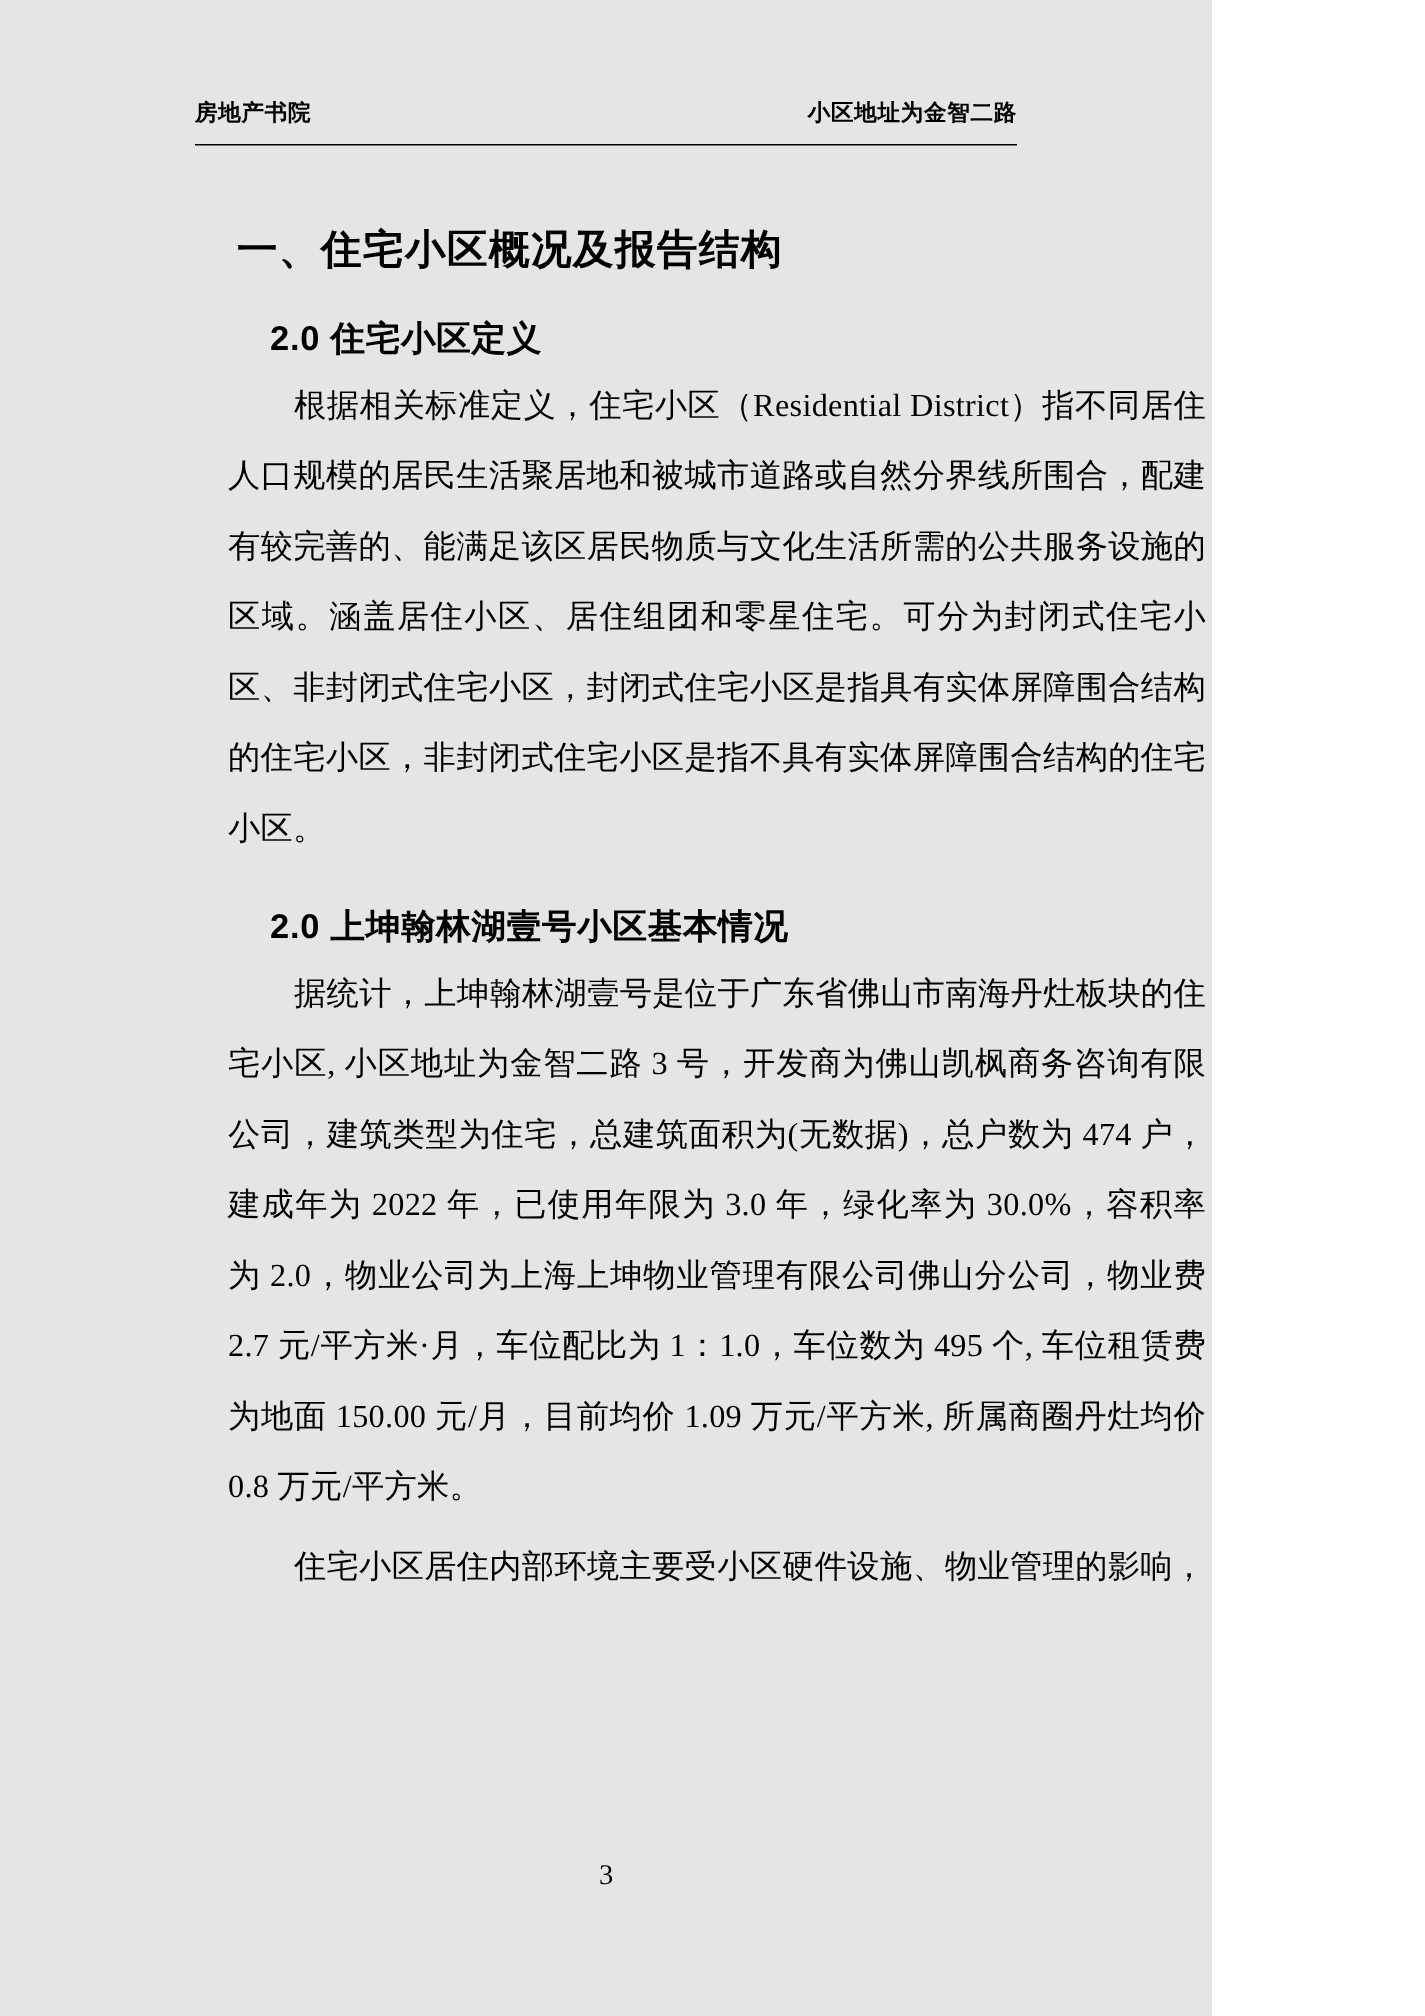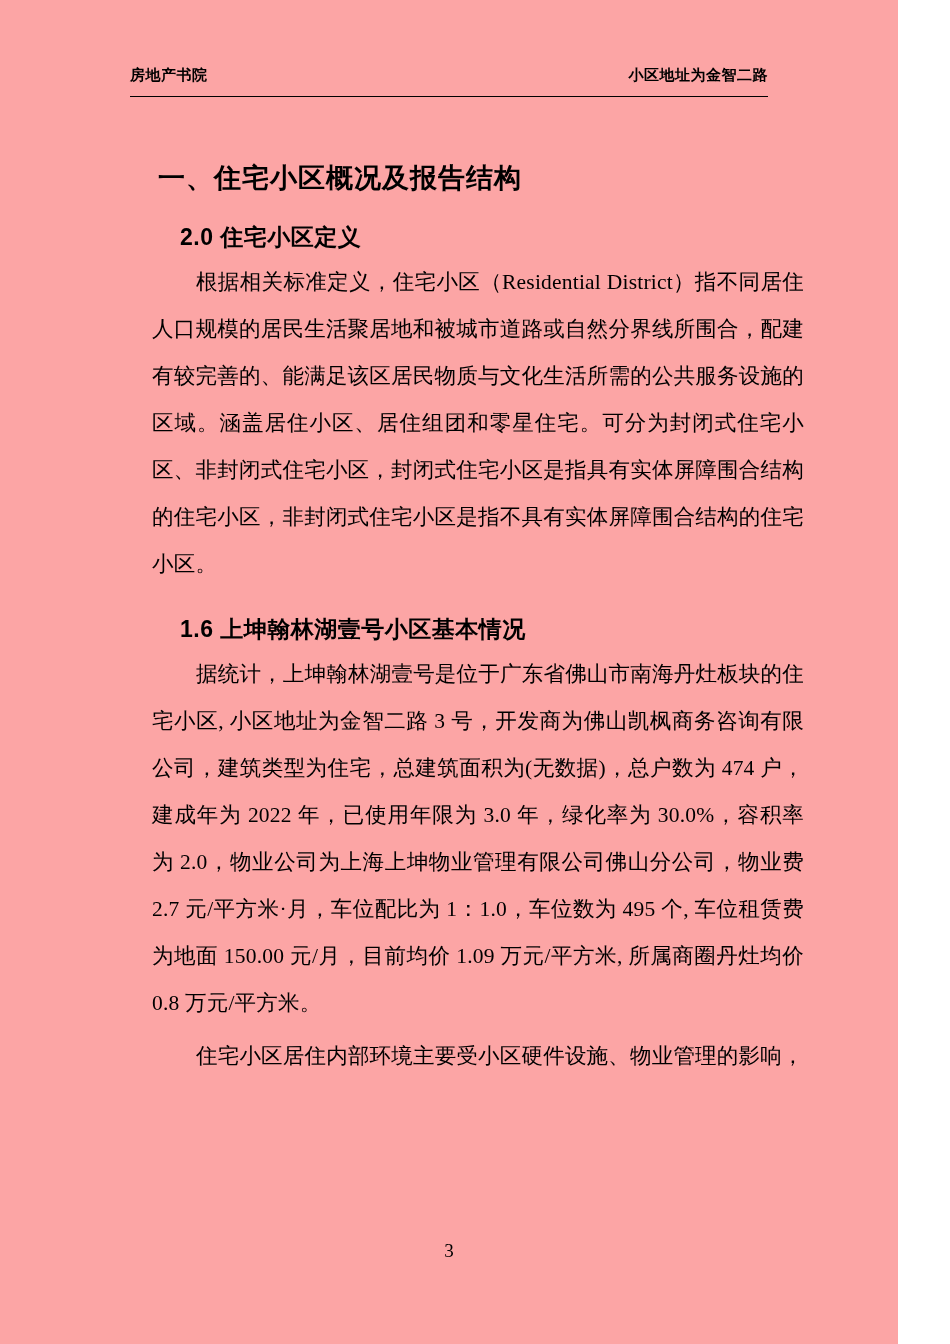--- a/index.html
+++ b/index.html
@@ -2,23 +2,23 @@
 <html><head>
 <meta charset="utf-8">
 <style>
   html, body {
     margin: 0;
     padding: 0;
     background: #ffffff;
   }
   .page {
     position: relative;
-    width: 898px;
+    width: 808px;
     height: 1344px;
-    background: #fca5a5;
+    background: #e5e5e5;
     box-sizing: border-box;
     font-family: "Liberation Serif", "DejaVu Serif", serif;
     color: #000000;
     overflow: hidden;
   }
   .header {
     position: absolute;
     top: 66px;
     left: 130px;
     right: 130px;
@@ -34,21 +34,21 @@
   .header-rule {
     position: absolute;
     top: 96px;
     left: 130px;
     right: 130px;
     height: 1px;
     background: #000;
   }
   .content {
     position: absolute;
-    top: 142px;
+    top: 130px;
     left: 152px;
     width: 668px;
   }
   h1.sec-title {
     font-family: "Liberation Sans", sans-serif;
     font-size: 27px;
     font-weight: bold;
     margin: 18px 0 6px 0;
     letter-spacing: 1px;
     text-indent: 6px;
@@ -91,21 +91,21 @@
   </div>
   <div class="header-rule"></div>
 
   <div class="content">
 
     <h1 class="sec-title">一、住宅小区概况及报告结构</h1>
 
     <h2 class="sub-title">2.0  住宅小区定义</h2>
     <p class="body-text">根据相关标准定义，住宅小区（Residential District）指不同居住人口规模的居民生活聚居地和被城市道路或自然分界线所围合，配建有较完善的、能满足该区居民物质与文化生活所需的公共服务设施的区域。涵盖居住小区、居住组团和零星住宅。可分为封闭式住宅小区、非封闭式住宅小区，封闭式住宅小区是指具有实体屏障围合结构的住宅小区，非封闭式住宅小区是指不具有实体屏障围合结构的住宅小区。</p>
 
-    <h2 class="sub-title">1.6  上坤翰林湖壹号小区基本情况</h2>
+    <h2 class="sub-title">2.0  上坤翰林湖壹号小区基本情况</h2>
     <p class="body-text">据统计，上坤翰林湖壹号是位于广东省佛山市南海丹灶板块的住宅小区, 小区地址为金智二路 3 号，开发商为佛山凯枫商务咨询有限公司，建筑类型为住宅，总建筑面积为(无数据)，总户数为 474 户，建成年为 2022 年，已使用年限为 3.0 年，绿化率为 30.0%，容积率为 2.0，物业公司为上海上坤物业管理有限公司佛山分公司，物业费 2.7 元/平方米·月，车位配比为 1：1.0，车位数为 495 个, 车位租赁费为地面 150.00 元/月，目前均价 1.09 万元/平方米, 所属商圈丹灶均价 0.8 万元/平方米。</p>
 
     <p class="body-text">住宅小区居住内部环境主要受小区硬件设施、物业管理的影响，</p>
 
   </div>
 
   <div class="pageno">3</div>
 
 </div>
 

